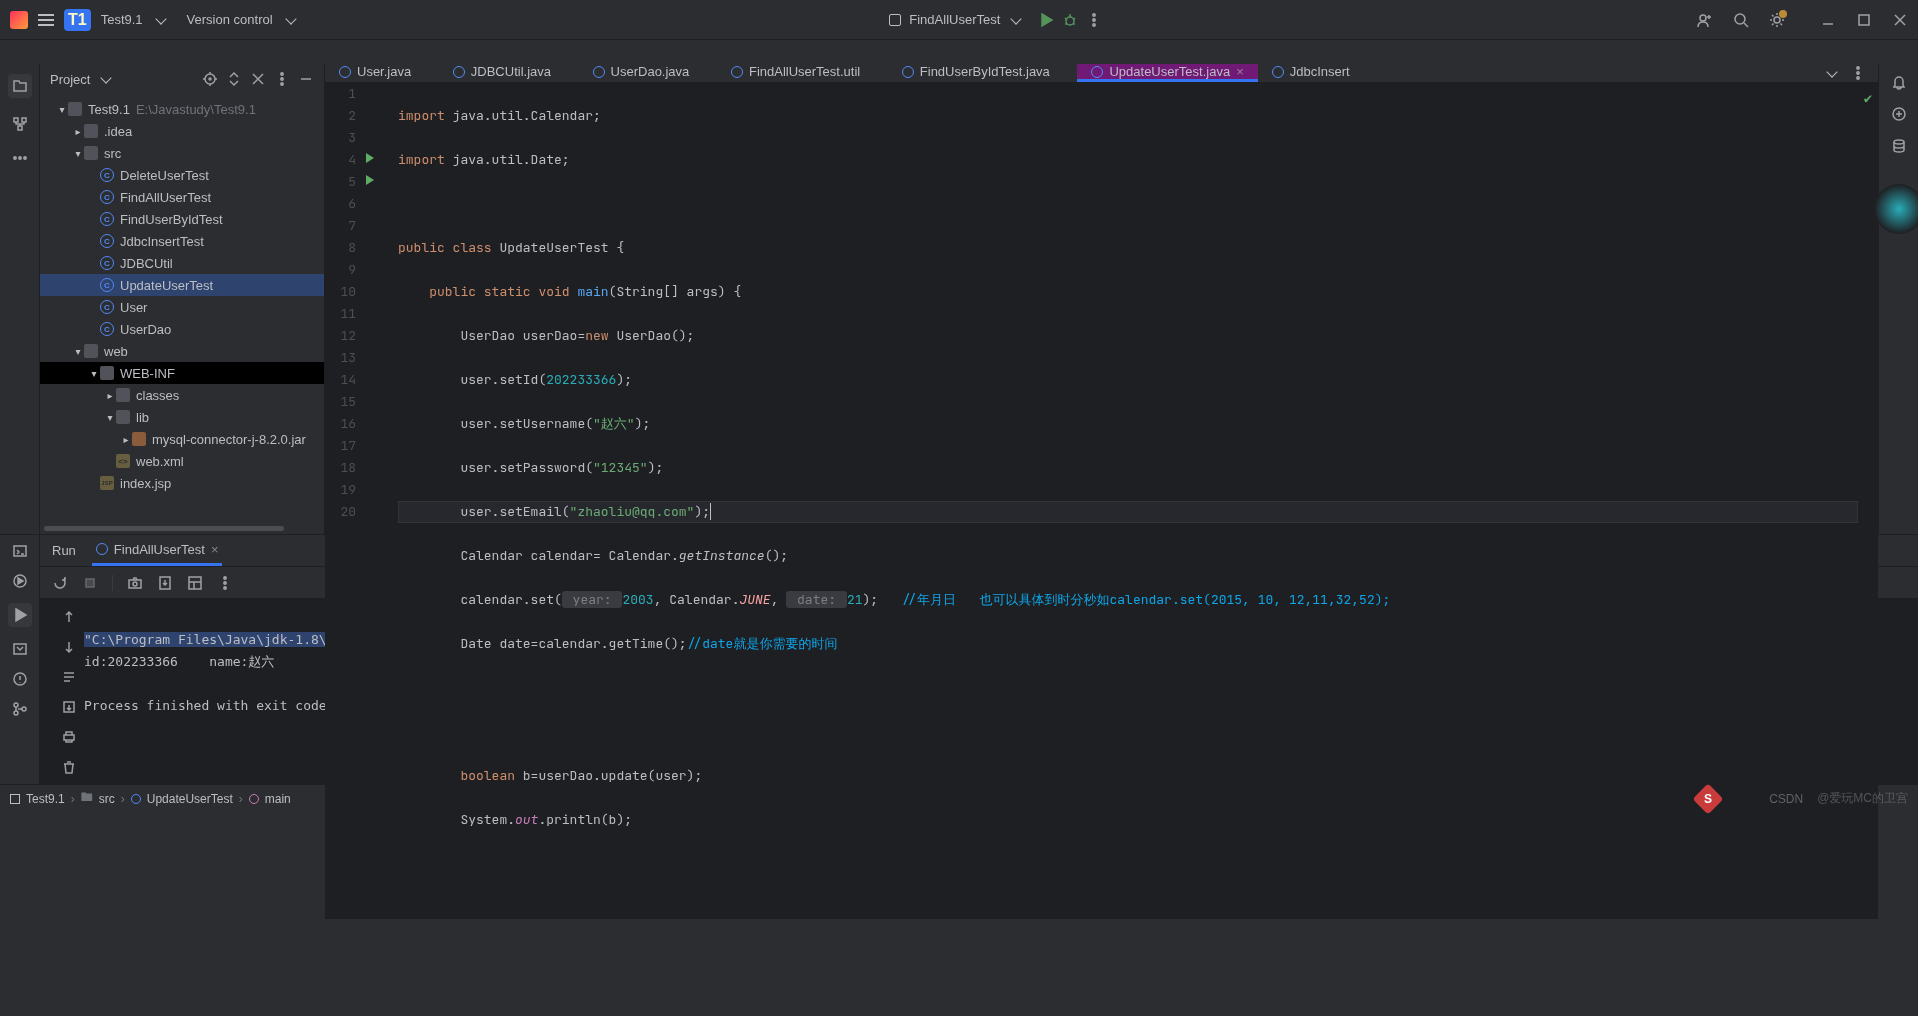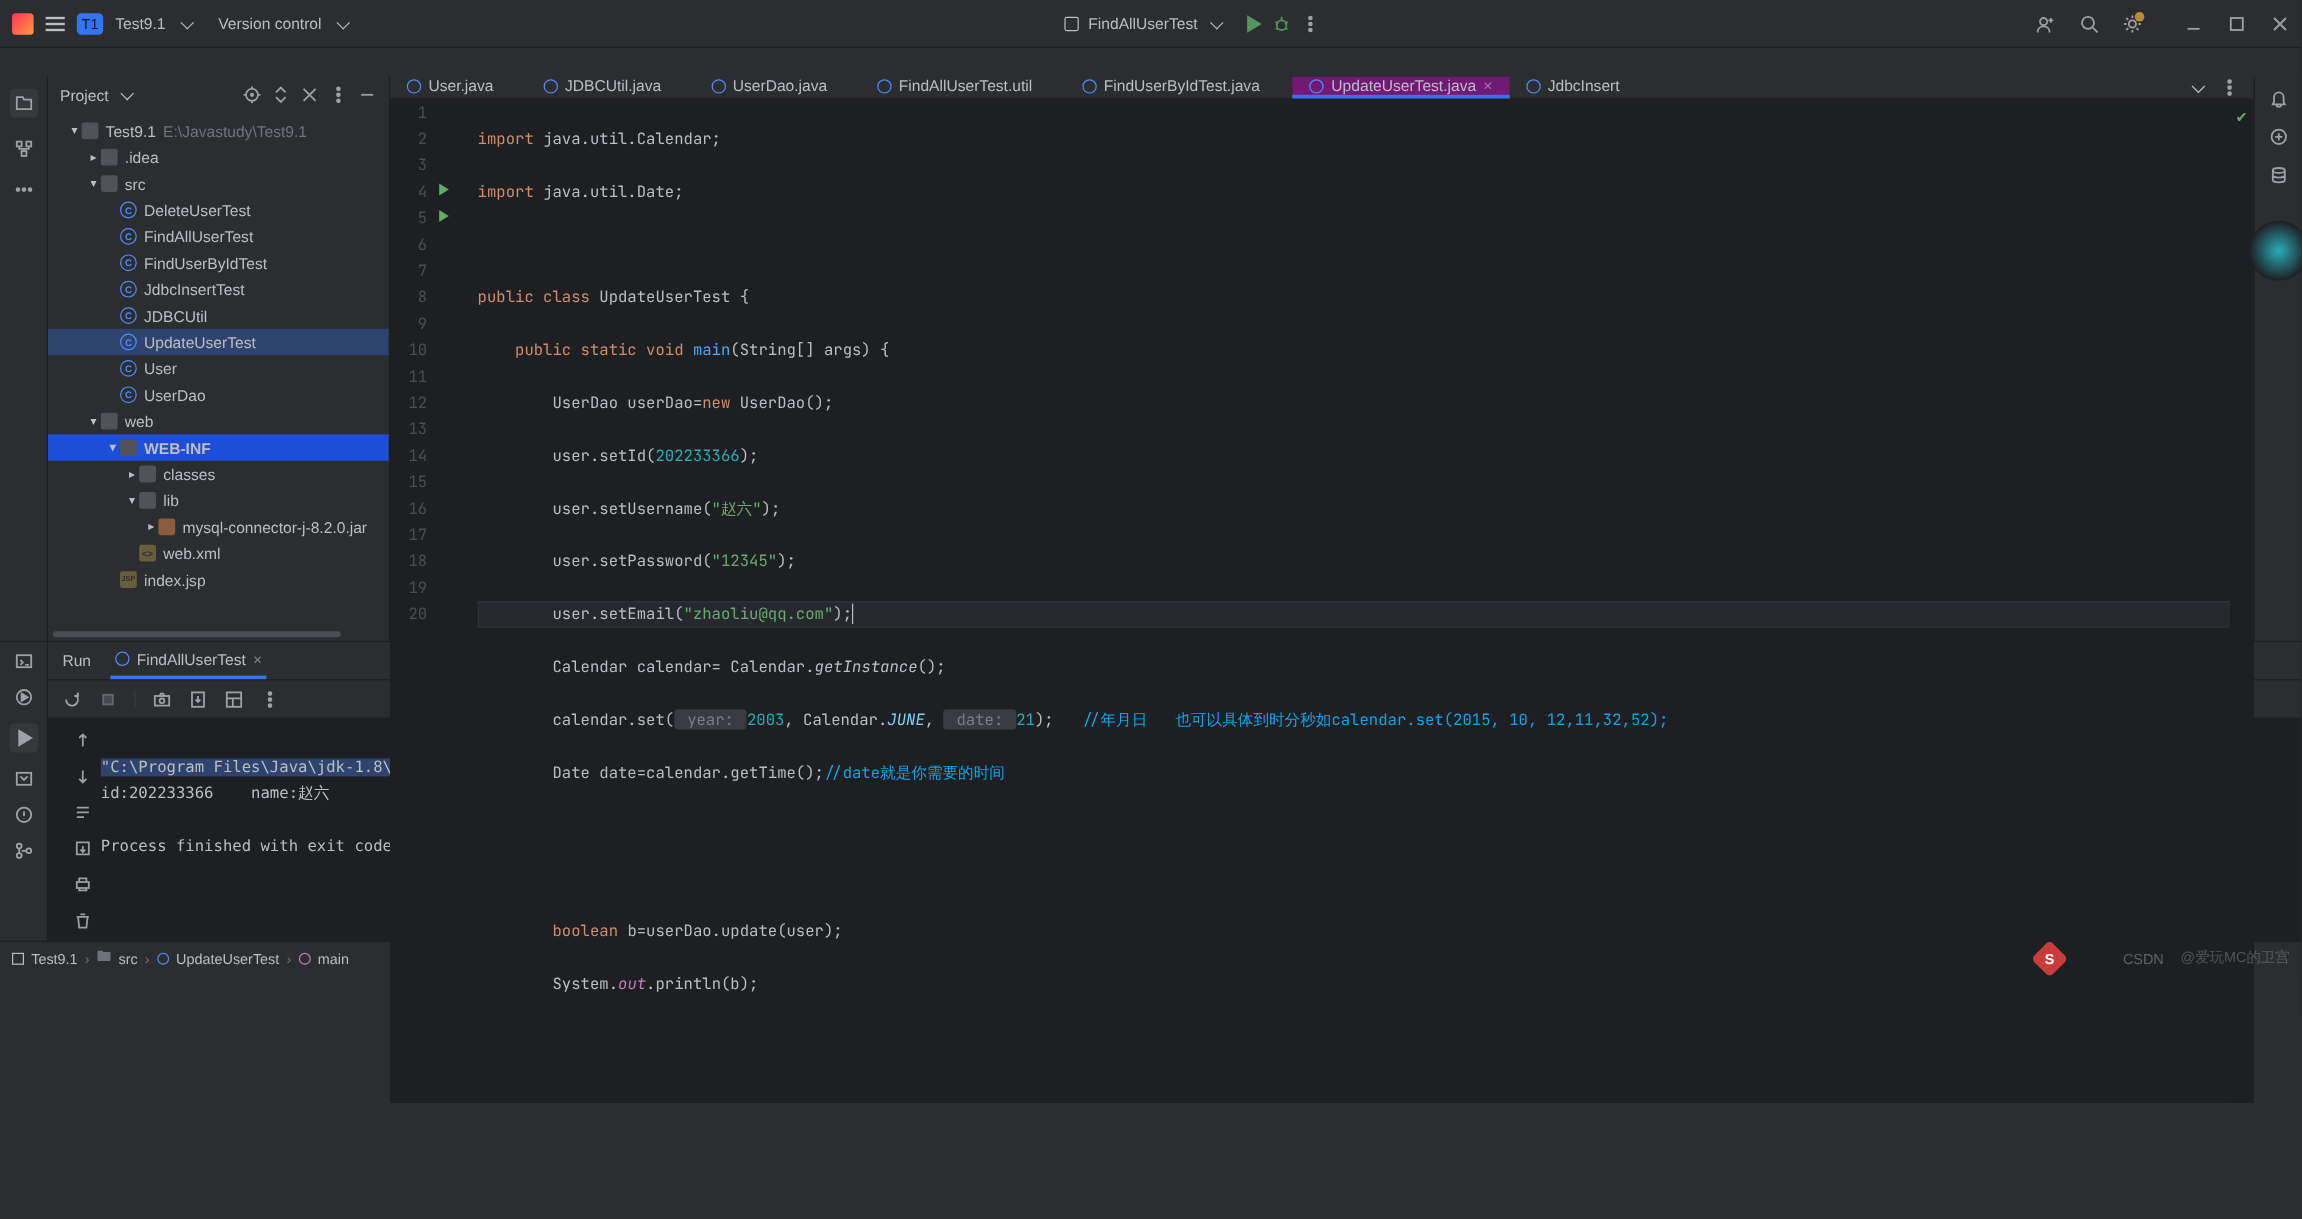--- a/index.html
+++ b/index.html
@@ -2,38 +2,38 @@
 <html><head>
 <meta charset="utf-8">
 <style>
 * { margin:0; padding:0; box-sizing:border-box; }
 body { font-family: "Segoe UI",sans-serif; background:#2b2d30; color:#bcbec4; font-size:13px; overflow:hidden; width:1918px; height:1016px; }
 .titlebar { height:40px; background:#2b2d30; display:flex; align-items:center; padding:0 10px; border-bottom:1px solid #1e1f22; }
 .titlebar .left { display:flex; align-items:center; gap:10px; }
 .titlebar .logo { width:18px; height:18px; background:linear-gradient(135deg,#fe315d,#ff9c3a); border-radius:3px; }
 .hamburger { display:flex; flex-direction:column; gap:3px; cursor:pointer; }
 .hamburger span { width:16px; height:2px; background:#bcbec4; }
-.proj-badge { background:#3574f0; color:#0f172a; padding:2px 4px; border-radius:4px; font-size:12px; font-weight:400; }
+.proj-badge { background:#3574f0; color:#fef9c3; padding:2px 4px; border-radius:4px; font-size:16px; font-weight:700; }
 .chevron { display:inline-block; width:8px; height:8px; border-right:1.5px solid #bcbec4; border-bottom:1.5px solid #bcbec4; transform:rotate(45deg); margin-left:4px; margin-bottom:2px; }
 .titlebar .center { flex:1; display:flex; justify-content:center; align-items:center; gap:8px; color:#bcbec4; }
 .titlebar .right { display:flex; align-items:center; gap:20px; }
 .icon-btn { width:16px; height:16px; cursor:pointer; opacity:.8; }
 .icon-btn svg { width:100%; height:100%; fill:none; stroke:#bcbec4; stroke-width:1.5; }
 .play-icon svg { fill:#5fad65; stroke:#5fad65; }
 .bug-icon svg { stroke:#5fad65; }
 .win-controls { display:flex; gap:20px; margin-left:15px; }
 .main-row { display:flex; height:470px;margin-top:24px; }
 .left-tool { width:40px; background:#2b2d30; border-right:1px solid #1e1f22; display:flex; flex-direction:column; align-items:center; padding-top:10px; gap:18px; }
 .project-panel { width:285px; background:#2b2d30; border-right:1px solid #1e1f22; display:flex; flex-direction:column; }
 .proj-header { height:30px; display:flex; align-items:center; padding:0 10px; gap:8px; font-weight:500; }
 .proj-header .spacer { flex:1; }
 .tree { flex:1; overflow:auto; padding:4px 0; font-size:13px; }
 .tree-row { display:flex; align-items:center; height:22px; padding-right:6px; cursor:pointer; white-space:nowrap; }
 .tree-row.selected { background:#2e436e; }
-.tree-row.highlighted { background:#1d4ed8;font-weight:bold; }
+.tree-row.highlighted { background:#000000; }
 .indent { display:inline-block; }
 .arrow { width:12px; text-align:center; font-size:10px; color:#bcbec4; }
 .arrow.down::before { content:"▾"; }
 .arrow.right::before { content:"▸"; }
 .arrow.none::before { content:""; }
 .file-icon { width:14px; height:14px; margin-right:6px; border-radius:2px; display:inline-flex; align-items:center; justify-content:center; font-size:8px; font-weight:bold; }
 .fi-folder { background:#51525a; }
 .fi-class { background:none; border:1.5px solid #548af7; border-radius:50%; color:#548af7; }
 .fi-xml { background:#665e3e; color:#2b2d30; }
 .fi-jsp { background:#665e3e; color:#2b2d30; font-size:6px; }
@@ -381,21 +381,21 @@
 <div class="code-line"><span class="kw">import </span><span>java.util.Date;</span></div>
 <div class="code-line"></div>
 <div class="code-line"><span class="kw">public class </span><span>UpdateUserTest {</span></div>
 <div class="code-line">    <span class="kw">public static void </span><span class="mtd">main</span><span>(String[] args) {</span></div>
 <div class="code-line">        <span>UserDao userDao=</span><span class="kw">new </span><span>UserDao();</span></div>
 <div class="code-line">        <span>user.setId(</span><span class="num">202233366</span><span>);</span></div>
 <div class="code-line">        <span>user.setUsername(</span><span class="str">"赵六"</span><span>);</span></div>
 <div class="code-line">        <span>user.setPassword(</span><span class="str">"12345"</span><span>);</span></div>
 <div class="code-line cur">        <span>user.setEmail(</span><span class="str">"zhaoliu@qq.com"</span><span>);</span><span class="caret"></span></div>
 <div class="code-line">        <span>Calendar calendar= Calendar.</span><span class="stc">getInstance</span><span>();</span></div>
-<div class="code-line">        <span>calendar.set(</span><span class="hint"> year: </span><span class="num">2003</span><span>, Calendar.</span><span class="stc" style="color:#7dd3fc">JUNE</span><span>,</span> <span class="hint"> date: </span><span class="num">21</span><span>);   </span><span class="com">//年月日   也可以具体到时分秒如calendar.set(2015, 10, 12,11,32,52);</span></div>
+<div class="code-line">        <span>calendar.set(</span><span class="hint"> year: </span><span class="num">2003</span><span>, Calendar.</span><span class="stc" style="color:#fca5a5">JUNE</span><span>,</span> <span class="hint"> date: </span><span class="num">21</span><span>);   </span><span class="com">//年月日   也可以具体到时分秒如calendar.set(2015, 10, 12,11,32,52);</span></div>
 <div class="code-line">        <span>Date date=calendar.getTime();</span><span class="com">//date就是你需要的时间</span></div>
 <div class="code-line"></div>
 <div class="code-line"></div>
 <div class="code-line">        <span class="kw">boolean </span><span>b=userDao.update(user);</span></div>
 <div class="code-line">        <span>System.</span><span class="stc" style="color:#c77dbb">out</span><span>.println(b);</span></div>
 <div class="code-line"></div>
       </div>
       <div class="editor-gutter-right">
           <div class="check">✔</div>
         </div>

